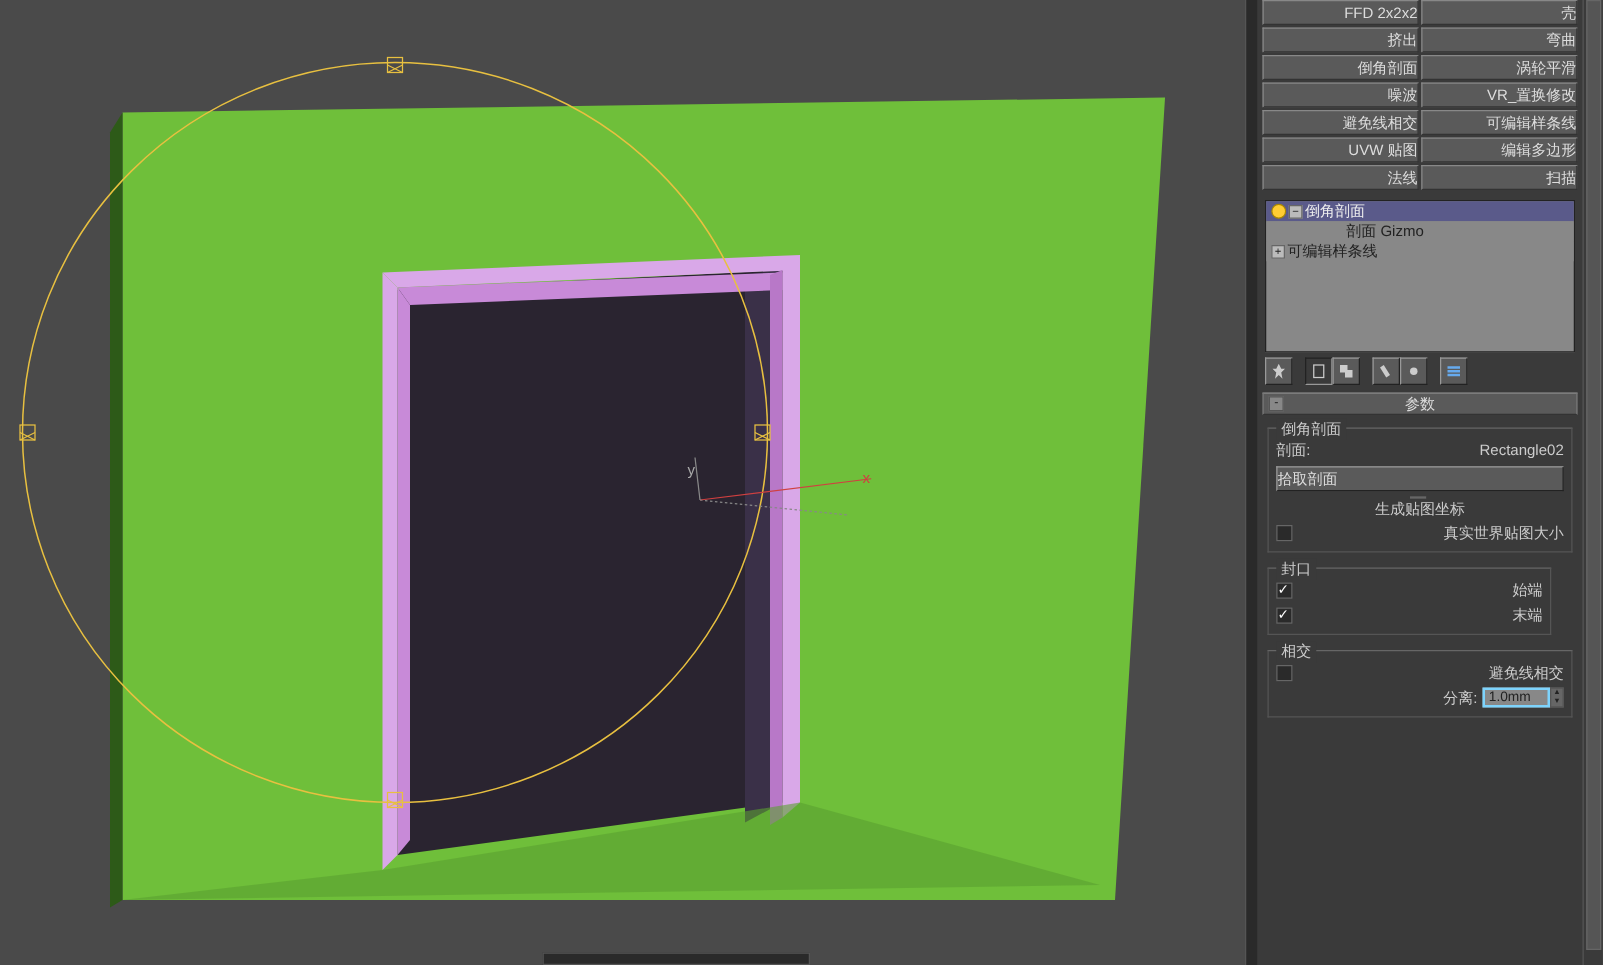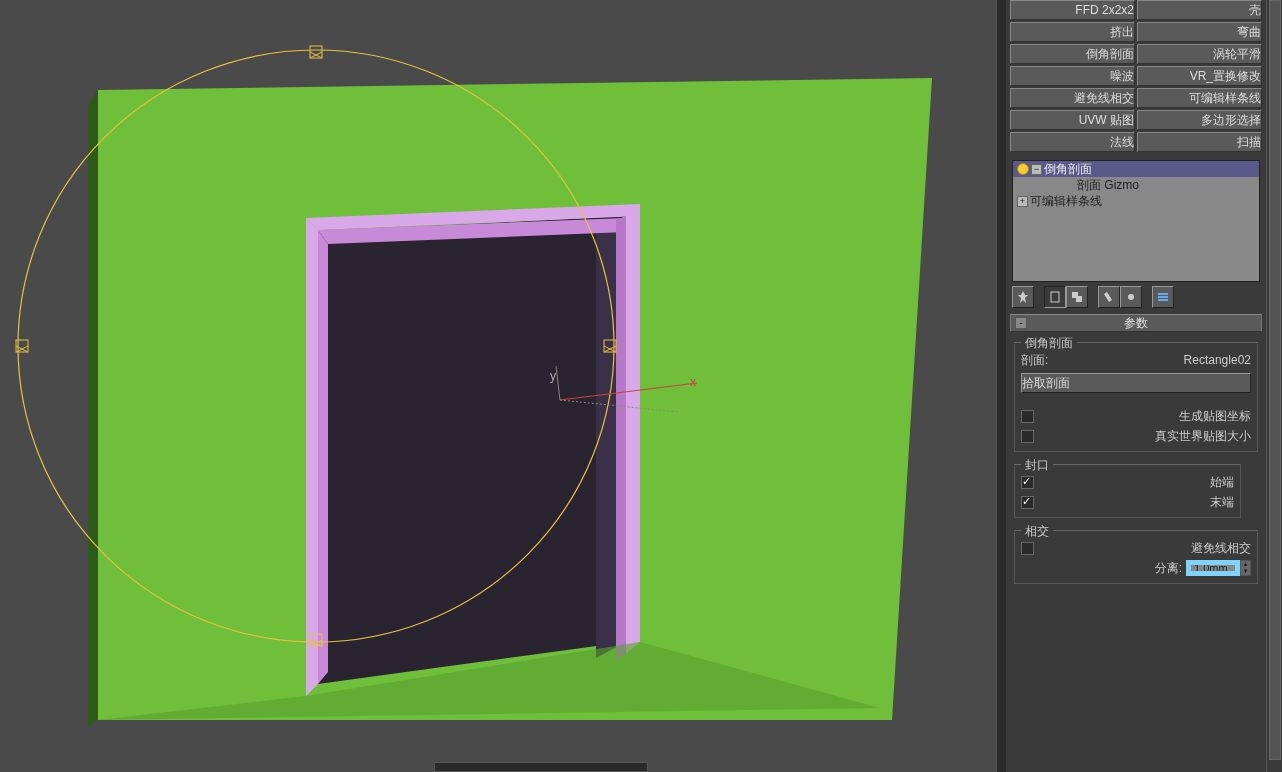--- a/index.html
+++ b/index.html
@@ -41,21 +41,21 @@
   
   .chk { width:13px; height:13px; appearance:none; background:#2a2a2a; border:1px solid #666; margin-right:4px; position:relative; cursor:pointer;}
   .chk:checked::after { content:"✓"; color:#fff; font-size:11px; position:absolute; top:-2px; left:0; }
   .rdo { width:12px; height:12px; appearance:none; border-radius:50%; background:#2a2a2a; border:1px solid #666; margin-right:4px; position:relative; cursor:pointer;}
   .rdo:checked::after { content:""; position:absolute; width:6px; height:6px; background:#ddd; border-radius:50%; top:2px; left:2px;}
 
   .cols2 { display:flex; gap:4px; }
   .cols2 > .grp { flex:1; margin-left:2px; margin-right:19px; }
 
   .spinbox { display:flex; align-items:center; margin-left:auto; }
-  .spinbox input { width:54px; height:16px; background:#888; border:5px solid #7dd3fc; color:#222; padding:0 3px; font-size:11px;}
+  .spinbox input { width:54px; height:16px; background:#888; border:2px solid #7dd3fc; color:#222; padding:0 3px; font-size:11px;}
   .spin-arrows { width:11px; height:16px; background:#666; border:1px solid #555; display:flex; flex-direction:column;}
   .spin-arrows span { flex:1; font-size:6px; line-height:6px; text-align:center; color:#222; cursor:pointer;}
 
   .vp-slider { position:absolute; left:434px; bottom:0; width:214px; height:10px; background:#2a2a2a; border:1px solid #555; }
   
   .rightbar { position:absolute; right:0; top:0; width:16px; height:772px; background:#3a3a3a; border-left:1px solid #555;}
   .rightbar .thumb { position:absolute; top:0; left:2px; width:12px; height:760px; background:#555; border:1px solid #666;}
 </style>
 </head>
 <body>
@@ -111,21 +111,21 @@
     <div class="modbtn">壳</div>
     <div class="modbtn">挤出</div>
     <div class="modbtn">弯曲</div>
     <div class="modbtn">倒角剖面</div>
     <div class="modbtn">涡轮平滑</div>
     <div class="modbtn">噪波</div>
     <div class="modbtn">VR_置换修改</div>
     <div class="modbtn">避免线相交</div>
     <div class="modbtn">可编辑样条线</div>
     <div class="modbtn">UVW 贴图</div>
-    <div class="modbtn">多边形选择</div>
+    <div class="modbtn">编辑多边形</div>
     <div class="modbtn">法线</div>
     <div class="modbtn">扫描</div>
   </div>
 
   <div class="stack-box">
     <div class="stack-row sel">
       <span class="stack-bulb"></span>
       <span class="stack-exp">−</span>
       <span>倒角剖面</span>
     </div>
@@ -184,21 +184,21 @@
 
   <div class="params">
     <div class="grp">
       <span class="grp-title">倒角剖面</span>
       <div class="grp-row">
         <span class="static">剖面:</span>
         <span style="width:6px"></span>
         <span class="static">Rectangle02</span>
       </div>
       <div class="widebtn">拾取剖面</div>
-      <div class="grp-row" style="margin-top:14px;">
+      <div class="grp-row" style="margin-top:4px;flex-direction:column;">
         <input type="checkbox" class="chk" style="">
         <label>生成贴图坐标</label>
       </div>
       <div class="grp-row">
         <input type="checkbox" class="chk" style="">
         <label>真实世界贴图大小</label>
       </div>
     </div>
 
     <div class="cols2">

